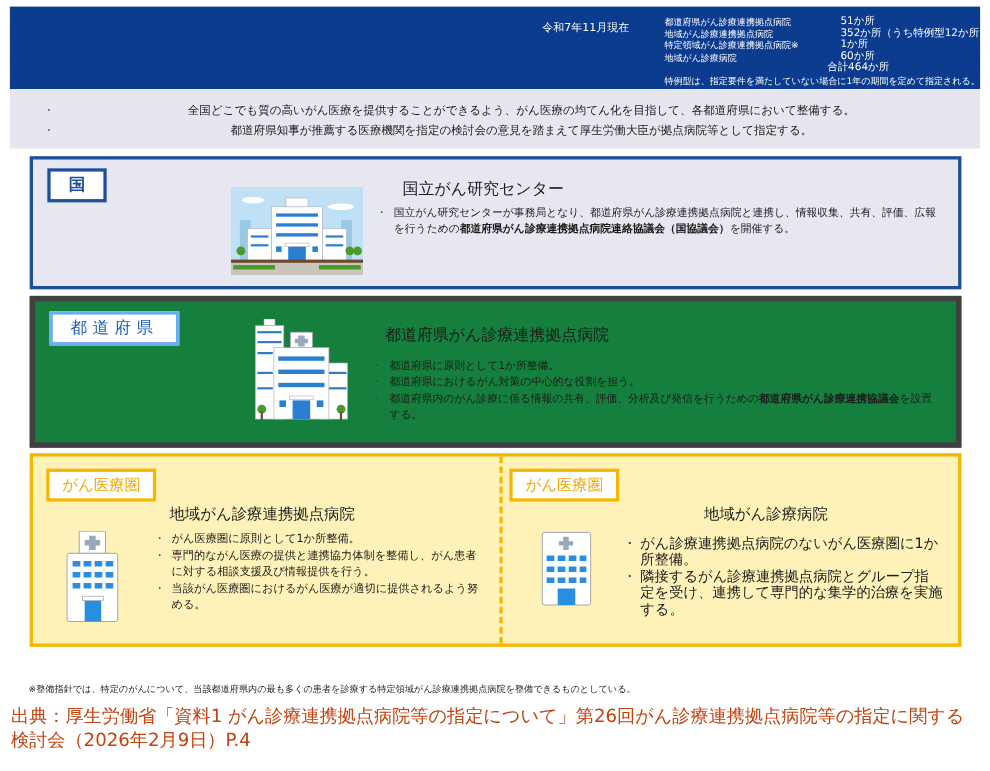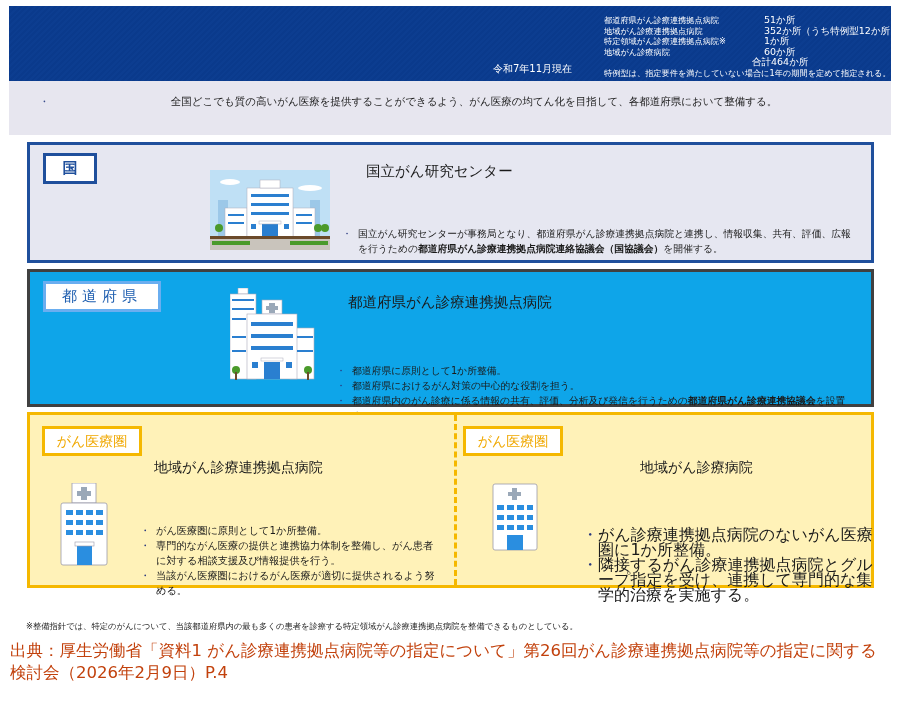--- a/index.html
+++ b/index.html
@@ -13,21 +13,21 @@
     position: absolute; left: 9px; top: 6px; width: 882px; height: 75px;
     background: repeating-linear-gradient(135deg, #0a3a8c 0px, #0a3a8c 2px, #0c3d90 2px, #0c3d90 4px);
   }
   .header-title {
     position: absolute; left: 34px; top: 44px; color: #fff; font-size: 17px; letter-spacing: 2px;
   }
   .header-right {
     position: absolute; left: 470px; top: 0; width: 412px; height: 75px;
   }
   .header-date {
-    position: absolute; left: 14px; top: 12px; color: #fff; font-size: 10px; margin-top: 44px;
+    position: absolute; left: 14px; top: 12px; color: #fff; font-size: 10px;
   }
   .stats {
     position: absolute; left: 125px; top: 9px; color: #fff; font-size: 8.2px; line-height: 10.5px;
   }
   .stat-row { display: flex; }
   .stat-name { width: 160px; white-space: nowrap; }
   .stat-val { white-space: nowrap; font-size: 9.5px; }
   .stat-total { padding-left: 148px; font-size: 9.5px; }
   .stat-note { white-space: nowrap; font-size: 8.2px; }
 
@@ -43,40 +43,40 @@
   }
 
   
   .panel { position: absolute; }
   .panel-kuni {
     left: 27px; top: 142px; width: 847px; height: 121px;
     background: #e6e7f1; border: 3px solid #1f4f9c;
   }
   .panel-pref {
     left: 27px; top: 269px; width: 847px; height: 138px;
-    background: #0ea5e9; border: 3px solid #404040;
+    background: #15803d; border: 5px solid #404040;
   }
   .panel-area {
     left: 27px; top: 412px; width: 847px; height: 176px;
     background: #fff2b8; border: 3px solid #f5b800;
   }
   .divider {
     position: absolute; left: 424px; top: 0; height: 100%;
     border-left: 3px dashed #f5b800;
   }
 
   .tag {
     position: absolute; background: #fff; font-size: 15px; text-align: center;
   }
   .tag-kuni { left: 13px; top: 8px; width: 54px; height: 31px; border: 3px solid #1f4f9c; color: #1f4f9c; line-height: 25px; font-weight: bold; }
   .tag-pref { left: 13px; top: 9px; width: 118px; height: 31px; border: 3px solid #6aaef0; color: #1f5fb0; line-height: 25px; letter-spacing: 5px; }
   .tag-area { top: 11px; width: 100px; height: 30px; border: 3px solid #f5b800; color: #f0a800; line-height: 24px; font-size: 14px; }
 
   .p-title { position: absolute; font-size: 14px; color: #1a1a1a; }
-  .p-list { position: absolute; font-size: 9.8px; line-height: 15px; margin-top: 40px; }
+  .p-list { position: absolute; font-size: 9.8px; line-height: 15px; }
   .p-list li { list-style: none; position: relative; padding-left: 0; }
   .p-list li::before { content: "・"; position: absolute; left: -16px; color: #2a3a80; }
   b { font-weight: bold; }
 
   
   .illust { position: absolute; }
   .footnote { position: absolute; left: 26px; top: 597px; font-size: 8.3px; color: #222; margin-top: 24px; }
   .source { position: absolute; left: 10px; top: 640px; font-size: 16.5px; line-height: 22px; color: #c2410c; width: 880px; }
 </style>
 </head>
@@ -103,20 +103,21 @@
         <span class="stat-val">60か所</span>
       </div>
       <div class="stat-total">合計464か所</div>
       <div class="stat-note">特例型は、指定要件を満たしていない場合に1年の期間を定めて指定される。</div>
     </div>
   </div>
 </div>
 
 <ul class="summary">
   <li>全国どこでも質の高いがん医療を提供することができるよう、がん医療の均てん化を目指して、各都道府県において整備する。</li>
+  <li>都道府県知事が推薦する医療機関を指定の検討会の意見を踏まえて厚生労働大臣が拠点病院等として指定する。</li>
 </ul>
 
 <div class="panel panel-kuni">
   <div class="tag tag-kuni">国</div>
   <svg class="illust" style="left:180px;top:25px" width="120" height="80" viewBox="0 0 120 80">
     <rect width="120" height="80" fill="#bfe0f5"></rect>
     <ellipse cx="20" cy="12" rx="10" ry="3" fill="#fff"></ellipse>
     <ellipse cx="100" cy="18" rx="12" ry="3" fill="#fff"></ellipse>
     <rect x="8" y="30" width="10" height="38" fill="#9cc8e8"></rect>
     <rect x="100" y="30" width="10" height="38" fill="#9cc8e8"></rect>
@@ -235,20 +236,20 @@
         <rect x="15" y="32" width="7" height="5"></rect>
         <rect x="25" y="32" width="7" height="5"></rect>
         <rect x="35" y="32" width="6" height="5"></rect>
       <rect x="5" y="42" width="7" height="5"></rect>
         <rect x="15" y="42" width="7" height="5"></rect>
         <rect x="25" y="42" width="7" height="5"></rect>
         <rect x="35" y="42" width="6" height="5"></rect>
       <rect x="15" y="52" width="16" height="15"></rect>
     </g>
   </svg>
-  <ul class="p-list" style="left:568px;top:72px;width:275px;font-size:16px">
+  <ul class="p-list" style="left:552px;top:72px;width:275px;font-size:13px">
     <li>がん診療連携拠点病院のないがん医療圏に1か所整備。</li>
     <li>隣接するがん診療連携拠点病院とグループ指定を受け、連携して専門的な集学的治療を実施する。</li>
   </ul>
 </div>
 
 <div class="footnote">※整備指針では、特定のがんについて、当該都道府県内の最も多くの患者を診療する特定領域がん診療連携拠点病院を整備できるものとしている。</div>
 <div class="source">出典：厚生労働省「資料1 がん診療連携拠点病院等の指定について」第26回がん診療連携拠点病院等の指定に関する検討会（2026年2月9日）P.4</div>
 
 </body></html>

